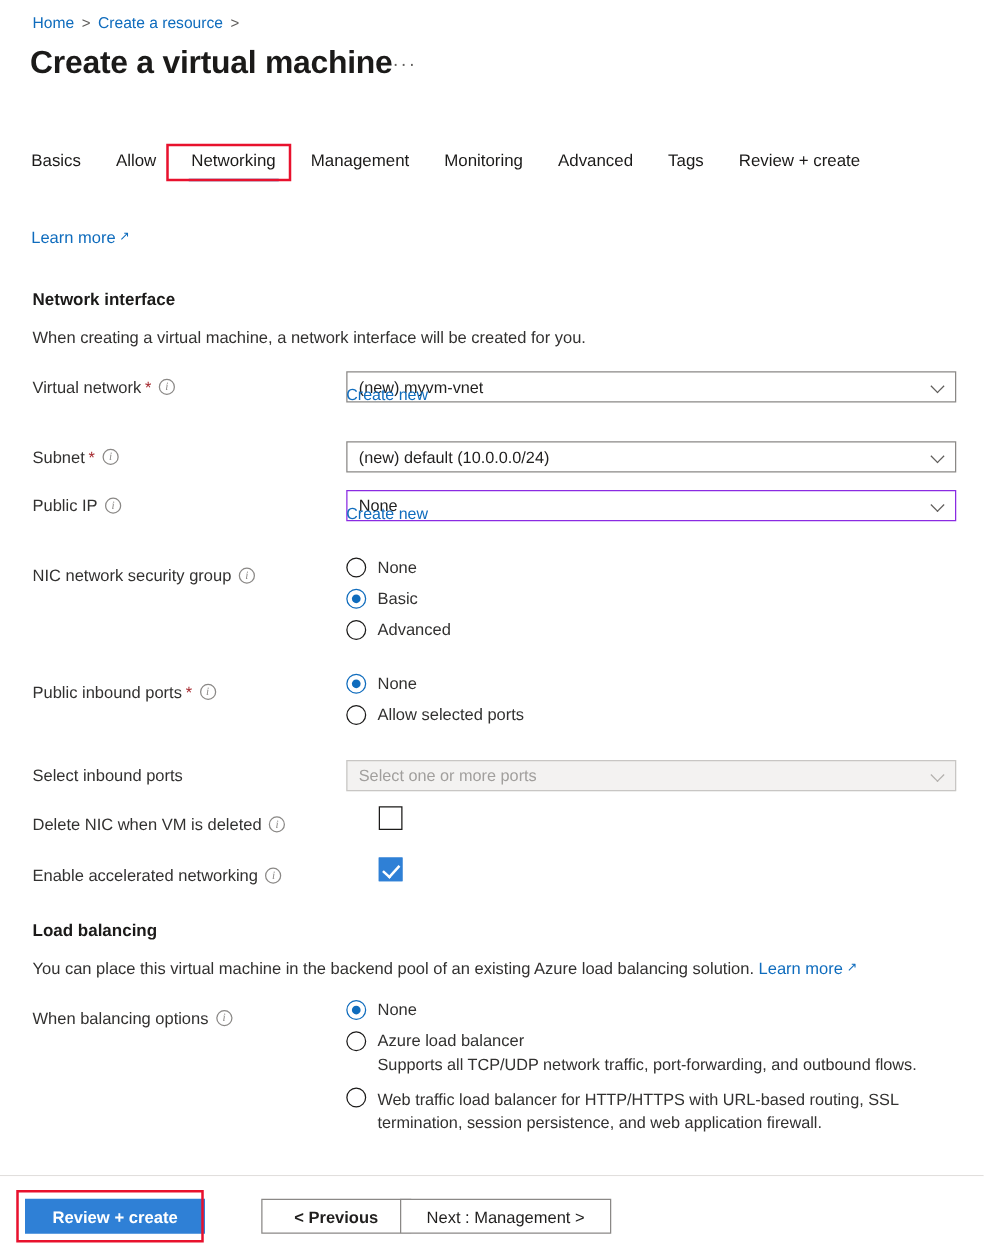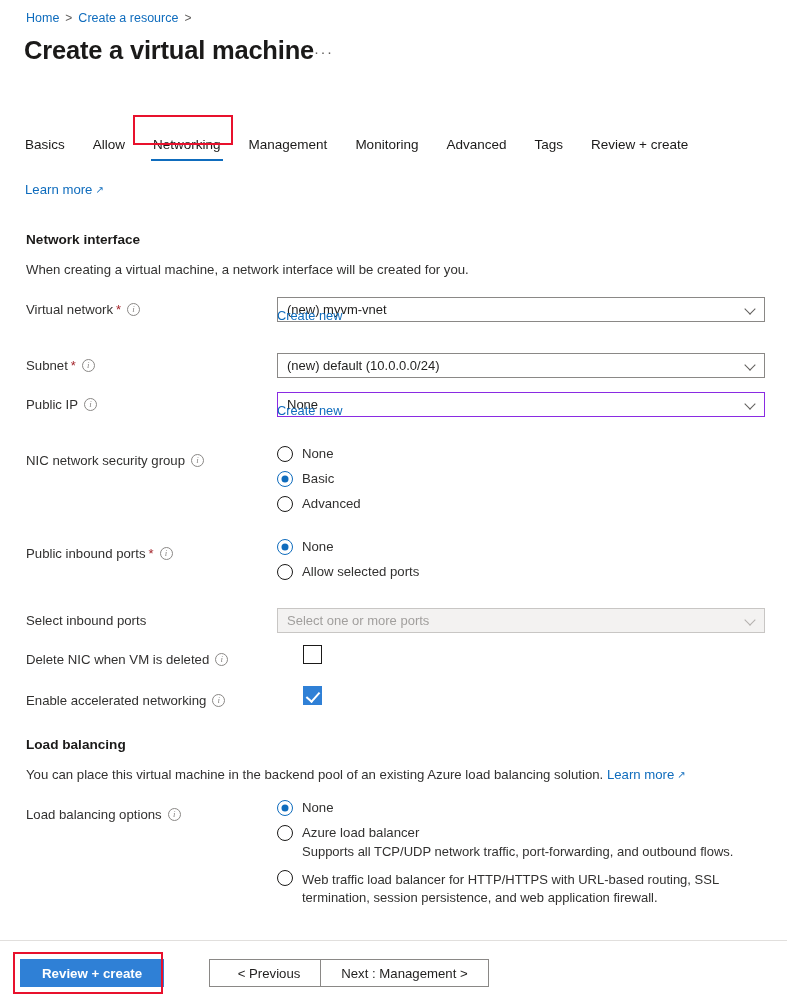--- a/index.html
+++ b/index.html
@@ -32,21 +32,21 @@
     font-size: 25.5px; font-weight: bold; color: #1b1a19;
     letter-spacing: -0.2px; line-height: 32px;
   }
   .ellipsis-btn {
     color: #605e5c; font-size: 15px; letter-spacing: 1.5px;
     padding-bottom: 6px; cursor: pointer;
   }
 
   
   .tabs {
-    position: absolute; left: 25px; top: 134px;
+    position: absolute; left: 25px; top: 118px;
     display: flex; align-items: flex-start; gap: 0px;
     font-size: 13.5px;
   }
   .tab {
     position: relative;
     padding: 3px 14px 9px 14px;
     color: #1b1a19; cursor: pointer; white-space: nowrap;
   }
   .tab:first-child { padding-left: 0; }
   .tab.active { font-weight: normal; }
@@ -196,21 +196,21 @@
   }
   .btn-secondary {
     position: absolute; top: 18px; height: 28px;
     background: #fff; color: #201f1e;
     border: 1px solid #8a8886;
     font-size: 13.2px;
     font-family: "Liberation Sans", sans-serif;
     cursor: pointer; display: flex; align-items: center; justify-content: center;
     padding: 0 14px;
   }
-  #btn-previous { left: 209px; width: 120px; }
+  #btn-previous { left: 209px; width: 120px; font-weight: bold; }
   #btn-next { left: 320px; width: 169px; }
 </style>
 </head>
 <body>
 
 <div class="page">
 
   <div class="breadcrumb">
     <span class="crumb-link">Home</span>
     <span class="crumb-sep">&gt;</span>
@@ -360,21 +360,21 @@
   <div class="sec-sub" id="lb-sub">
     <span>You can place this virtual machine in the backend pool of an existing Azure load balancing solution.</span>
     <span class="learn-more">
       <span>Learn more</span>
       <span class="ext-ico">↗</span>
     </span>
   </div>
 
   <div class="row" style="top:807px; height:125px;">
     <div class="lbl">
-      <span>Load balancing options</span>
+      <span>When balancing options</span>
       <span class="info-ico">i</span>
     </div>
     <div class="radio-group">
       <div class="radio-item">
         <span class="radio sel"></span>
         <div>
           <div class="radio-text">None</div>
         </div>
       </div>
       <div class="radio-item">

